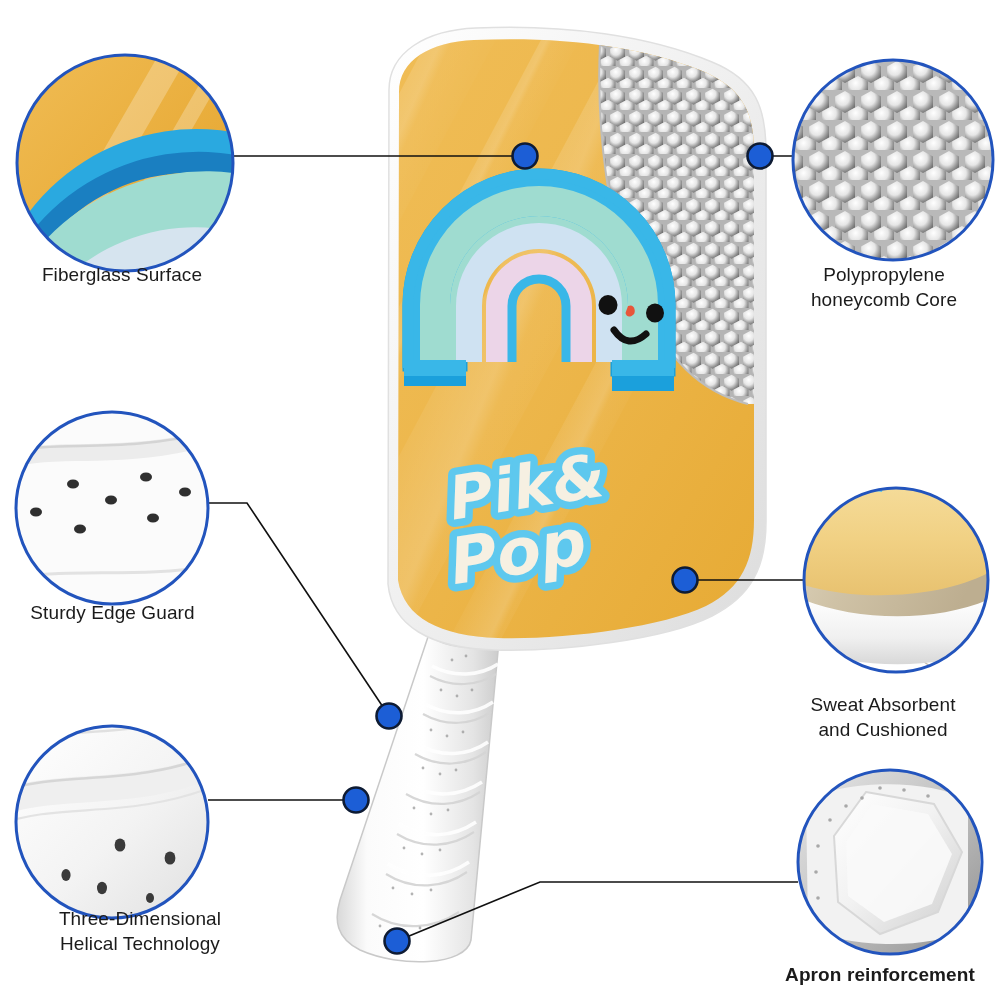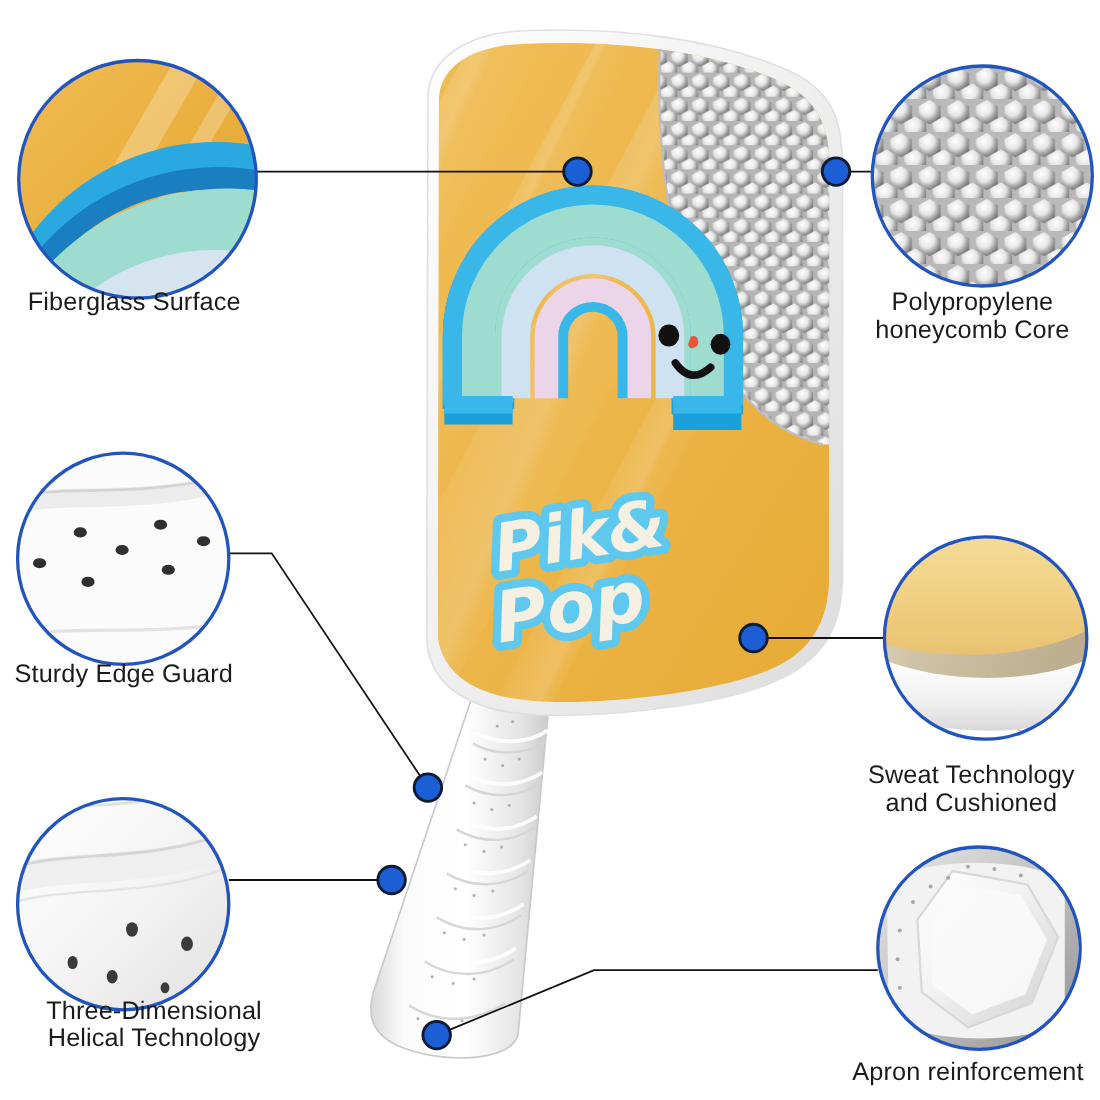--- a/index.html
+++ b/index.html
@@ -14,32 +14,32 @@
     position: relative;
     width: 1000px; height: 1000px;
     background: #ffffff;
   }
   #artboard { position: absolute; inset: 0; }
 
   .callout-label {
     position: absolute;
     text-align: center;
     color: #1b1b1b;
-    font-size: 23px;
+    font-size: 19px;
     line-height: 25px;
     font-family: "Liberation Sans", sans-serif;
     white-space: pre-line;
     letter-spacing: 0.1px;
   }
   .lbl-fiberglass { left: 0px;   top: 262px; width: 244px; }
   .lbl-honeycomb  { left: 768px; top: 262px; width: 232px; }
   .lbl-edgeguard  { left: 0px;   top: 600px; width: 225px; }
   .lbl-helical    { left: 15px;   top: 906px; width: 250px; }
   .lbl-sweat      { left: 766px; top: 692px; width: 234px; }
-  .lbl-apron      { left: 760px; top: 962px; width: 240px; }
+  .lbl-apron      { left: 760px; top: 962px; width: 240px; font-weight: bold; }
 </style>
 </head>
 <body>
 
 <div id="stage">
 
   <svg id="artboard" viewBox="0 0 1000 1000" width="1000" height="1000">
     <defs>
 
       <linearGradient id="faceGrad" x1="0" y1="0" x2="1" y2="1">
@@ -417,18 +417,18 @@
   <div class="callout-label lbl-fiberglass">Fiberglass Surface</div>
 
   <div class="callout-label lbl-honeycomb">Polypropylene
 honeycomb Core</div>
 
   <div class="callout-label lbl-edgeguard">Sturdy Edge Guard</div>
 
   <div class="callout-label lbl-helical">Three-Dimensional
 Helical Technology</div>
 
-  <div class="callout-label lbl-sweat">Sweat Technology
+  <div class="callout-label lbl-sweat">Sweat Absorbent
 and Cushioned</div>
 
   <div class="callout-label lbl-apron">Apron reinforcement</div>
 
 </div>
 
 </body></html>

